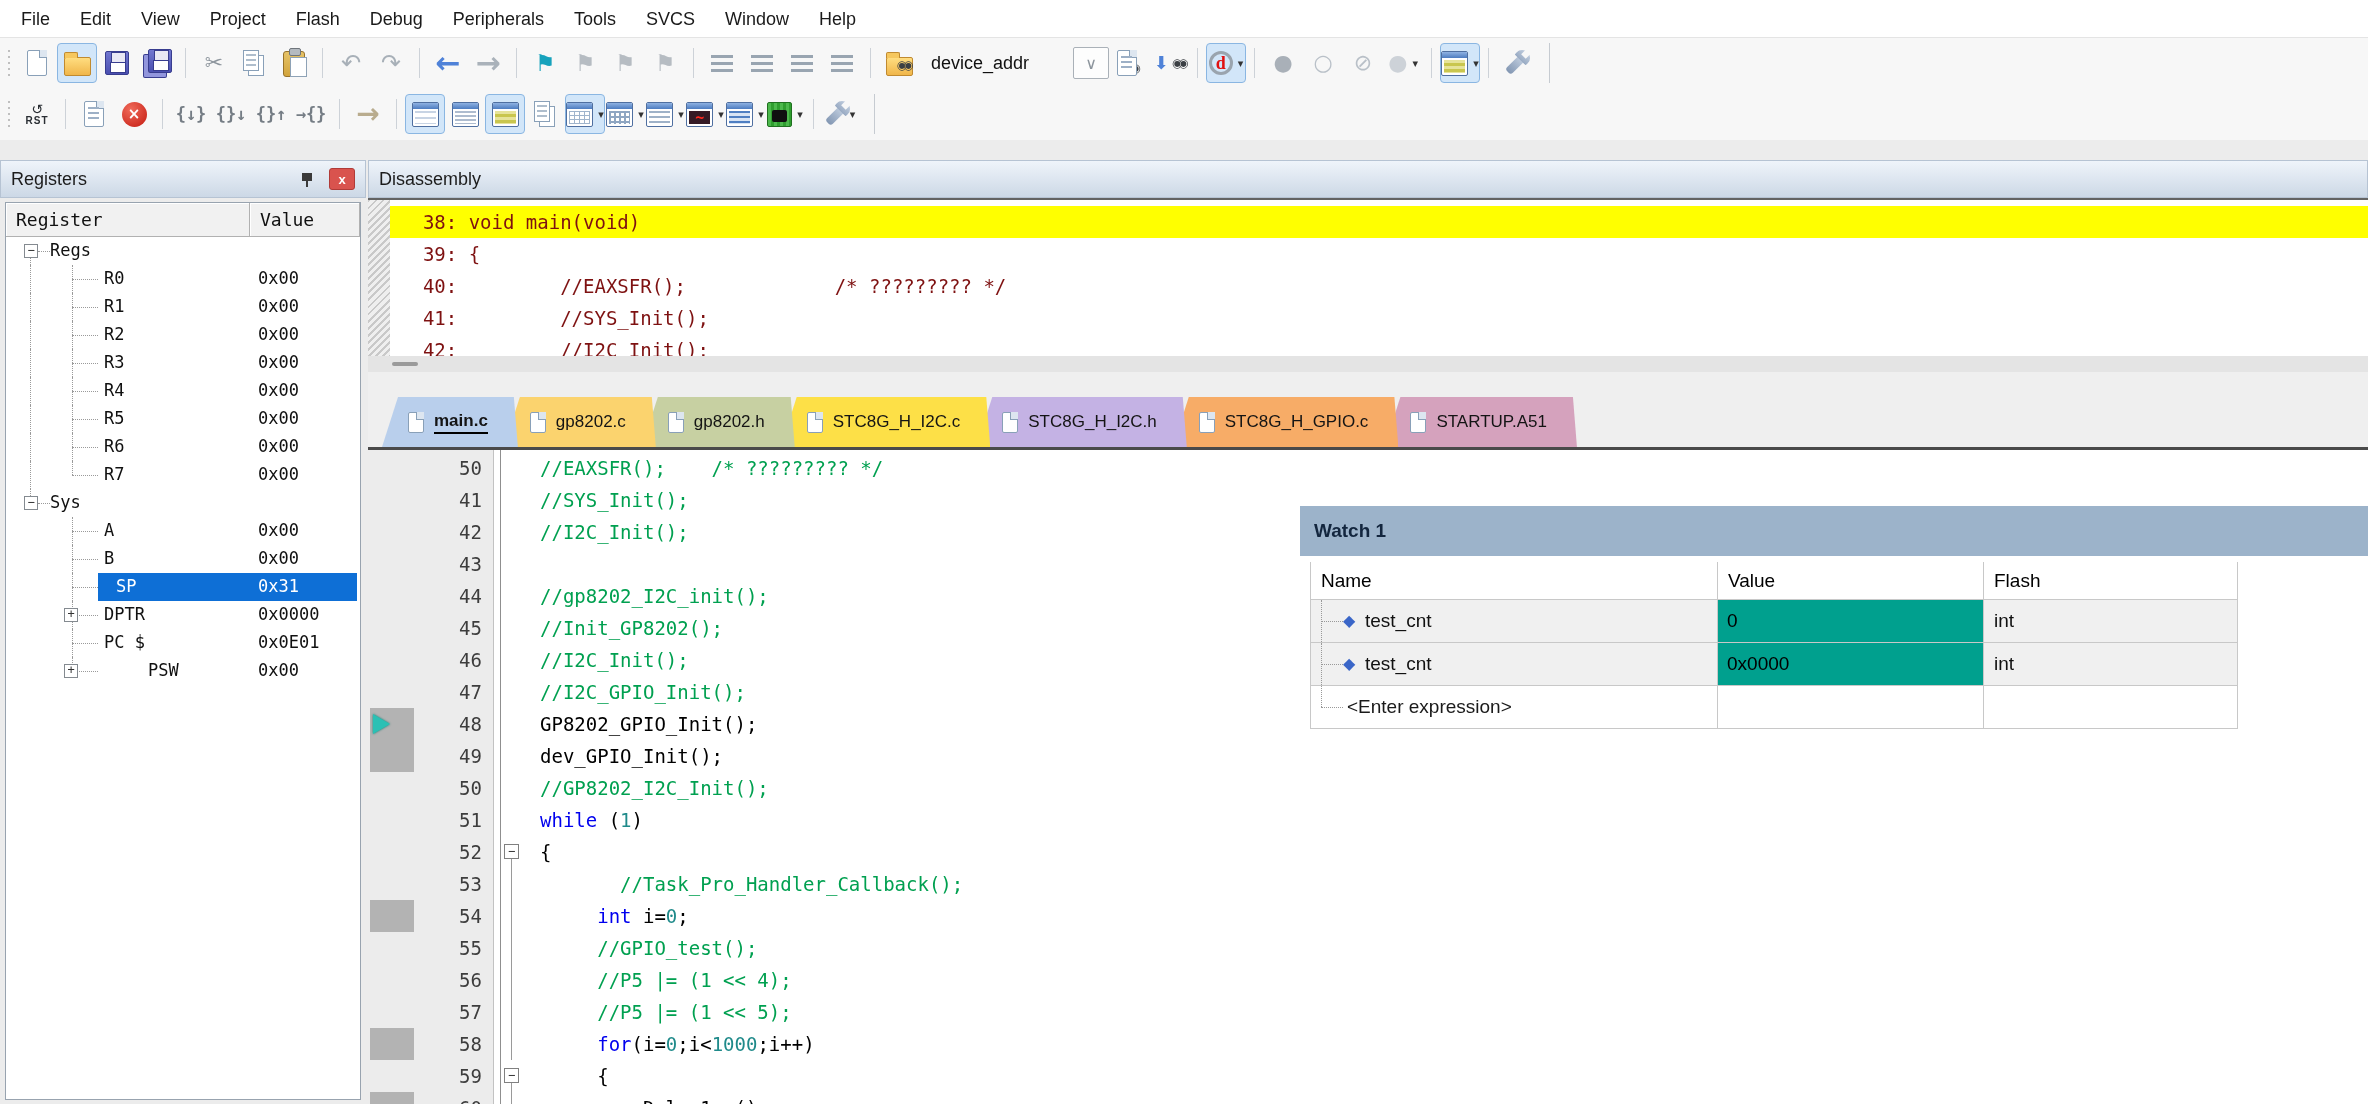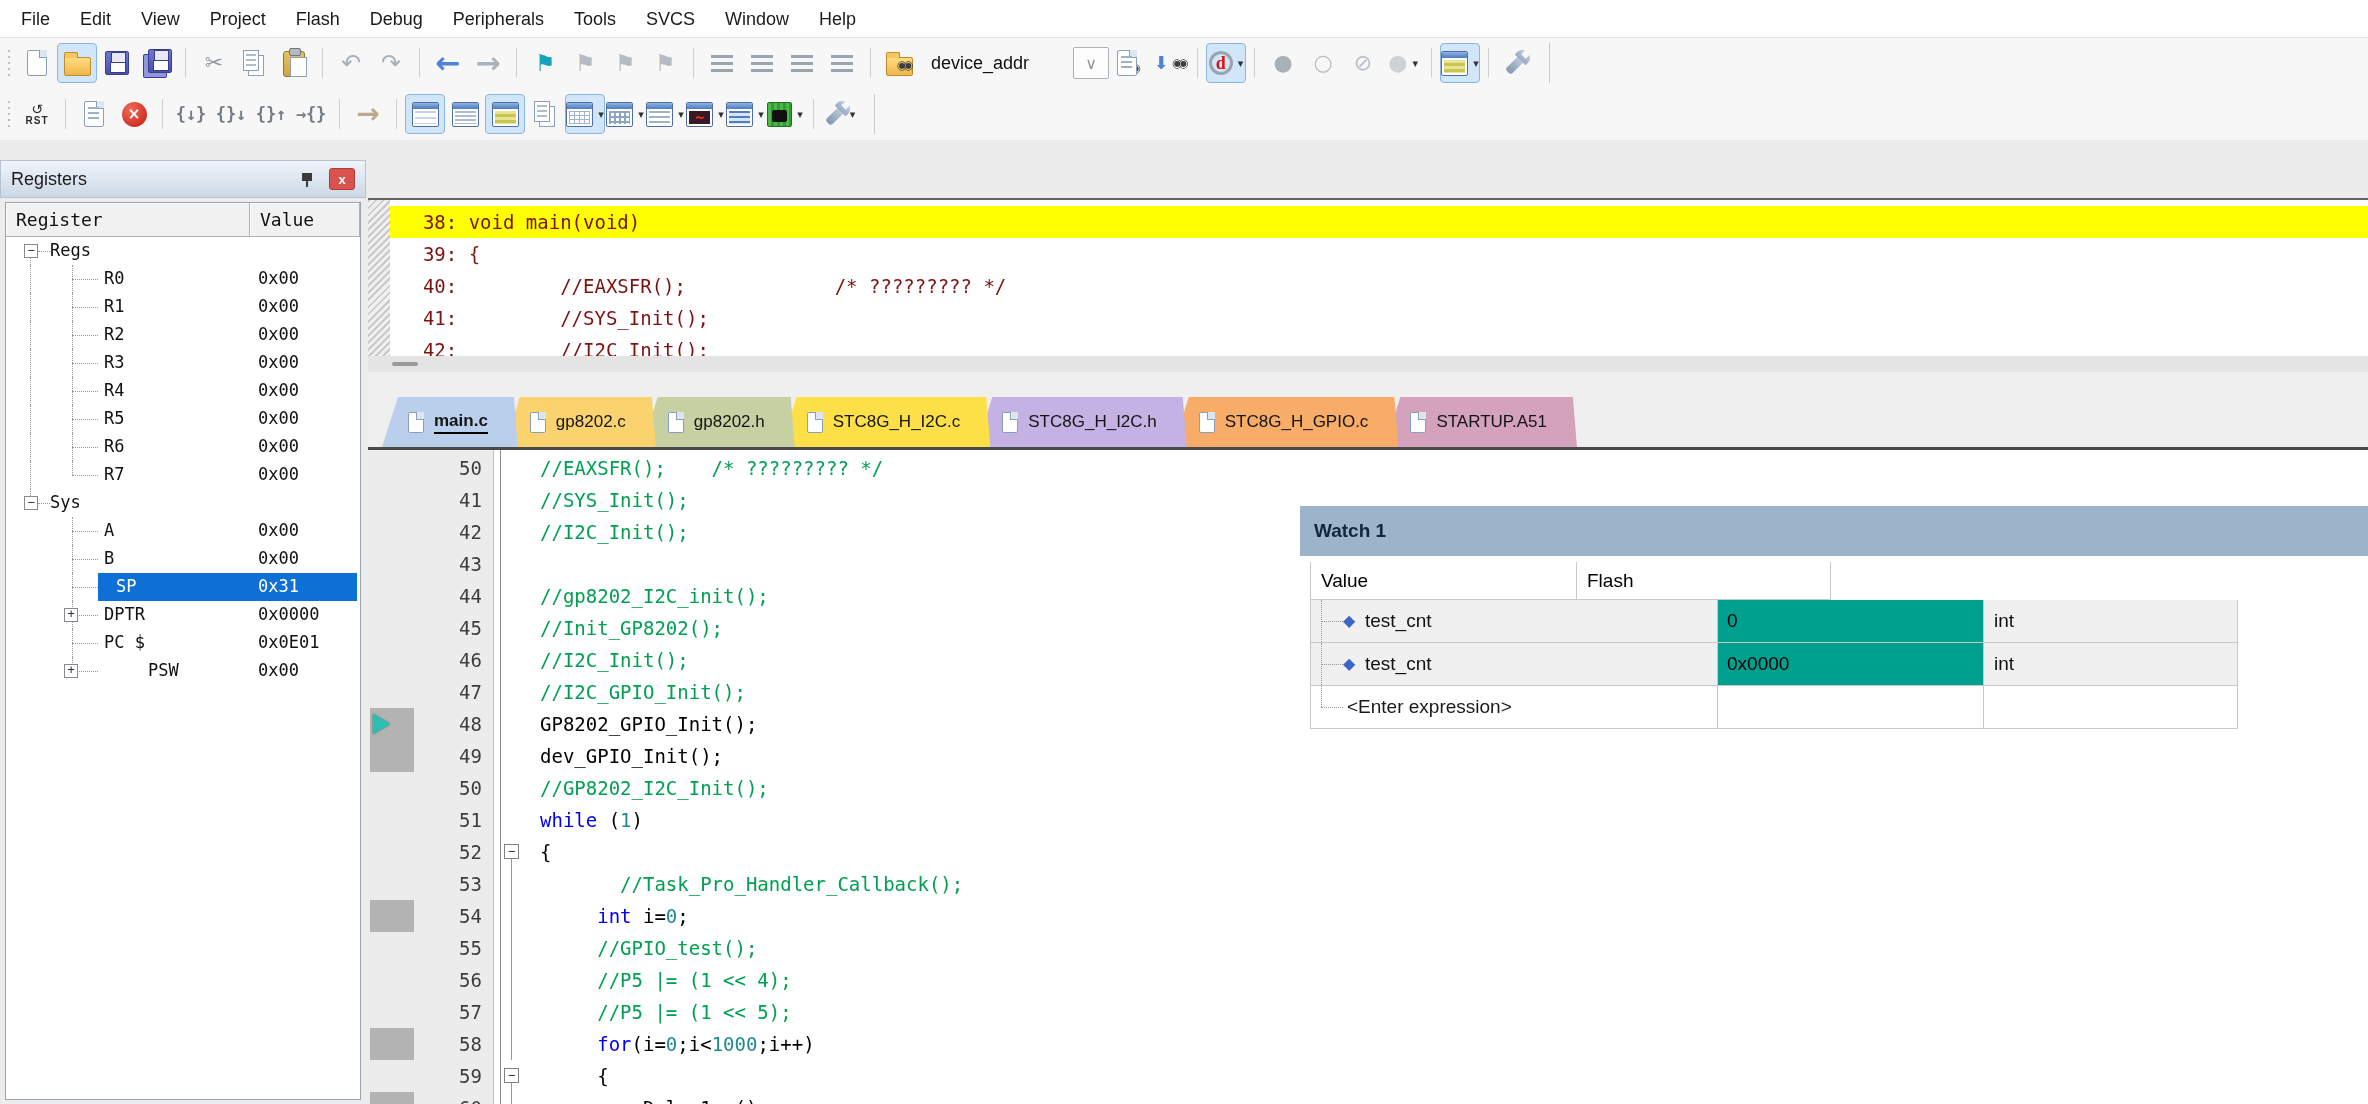--- a/index.html
+++ b/index.html
@@ -487,20 +487,23 @@
           <div class="doth" style="left: 66px; width: 26px; top: 14px;"></div>
           <div class="expander" style="left: 58px;">+</div>
           <span class="nm" style="left: 104px; margin-left: 38px;">PSW</span>
           <span class="val">0x00</span>
         </div>
       </div>
   </div>
 </div>
 
 <div id="disasm">
+  <div class="ptitle">
+    <span>Disassembly</span>
+  </div>
   <div id="disasm-content">
     <div id="disasm-hatch"></div>
     <div id="disasm-lines">
         <div class="disline hl" style="top: 6px;"><span class="txt">  38: void main(void) </span></div>
         <div class="disline" style="top: 38px;"><span class="txt">  39: { </span></div>
         <div class="disline" style="top: 70px;"><span class="txt">  40:         //EAXSFR();             /* ????????? */ </span></div>
         <div class="disline" style="top: 102px;"><span class="txt">  41:         //SYS_Init(); </span></div>
         <div class="disline" style="top: 134px;"><span class="txt">  42:         //I2C_Init(); </span></div>
       </div>
   </div>
@@ -651,20 +654,21 @@
       </div>
     </div>
 </div>
 
 <div id="watch">
   <div id="watch-header">
     <span>Watch 1</span>
   </div>
   <div id="watch-table">
       <div class="wrow whead">
+        <div class="wcell c0">Name</div>
         <div class="wcell c1">Value</div>
         <div class="wcell c2">Flash</div>
       </div>
       <div class="wrow wdata">
         <div class="wcell c0 name">
           <div class="wtree-v"></div>
           <div class="wtree-h"></div>
           <span class="wdiamond">◆</span>
           <span>test_cnt</span>
         </div>

